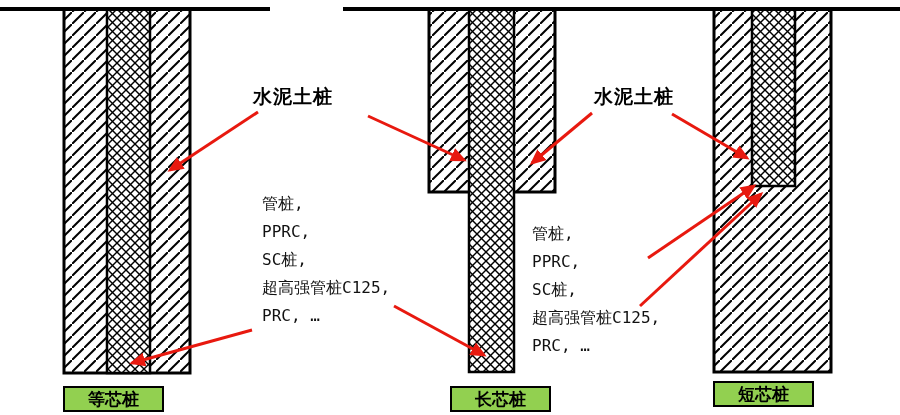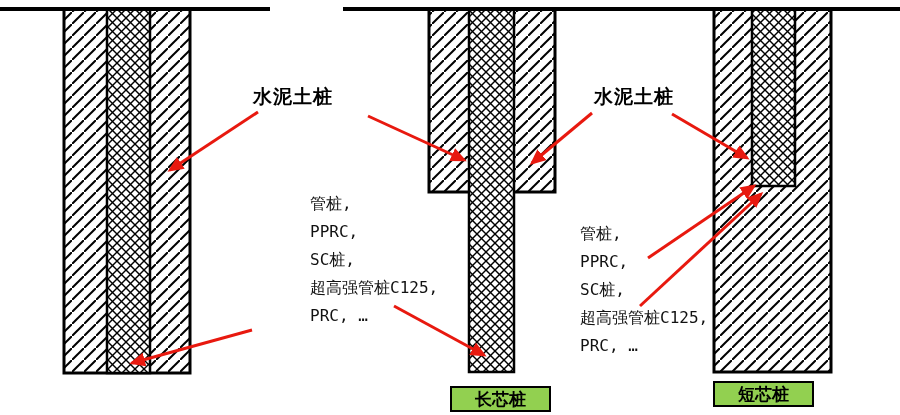--- a/index.html
+++ b/index.html
@@ -35,21 +35,20 @@
     letter-spacing: 1px;
     white-space: nowrap;
   }
   .type-block {
     position: absolute;
     font-size: 16px;
     line-height: 28px;
     white-space: pre-line;
     font-family: "DejaVu Sans Mono", "DejaVu Sans", monospace;
     color: #111;
-    margin-left: 48px;
   }
   .caption {
     position: absolute;
     width: 97px; height: 22px;
     background: var(--caption-bg, #92d050);
     border: 2px solid #000;
     display: flex; align-items: center; justify-content: center;
     font-weight: bold;
     font-size: 17px;
   }
@@ -106,18 +105,19 @@
 SC桩,
 超高强管桩C125,
 PRC, …</div>
 
   <div class="type-block" style="left:532px; top:220px;">管桩,
 PPRC,
 SC桩,
 超高强管桩C125,
 PRC, …</div>
 
+  <div class="caption" style="left:63px; top:386px;">等芯桩</div>
 
   <div class="caption" style="left:438px; top:386px;margin-left:12px;">长芯桩</div>
 
   <div class="caption" style="left:713px; top:381px;">短芯桩</div>
 
 </div>
 
 </body></html>

